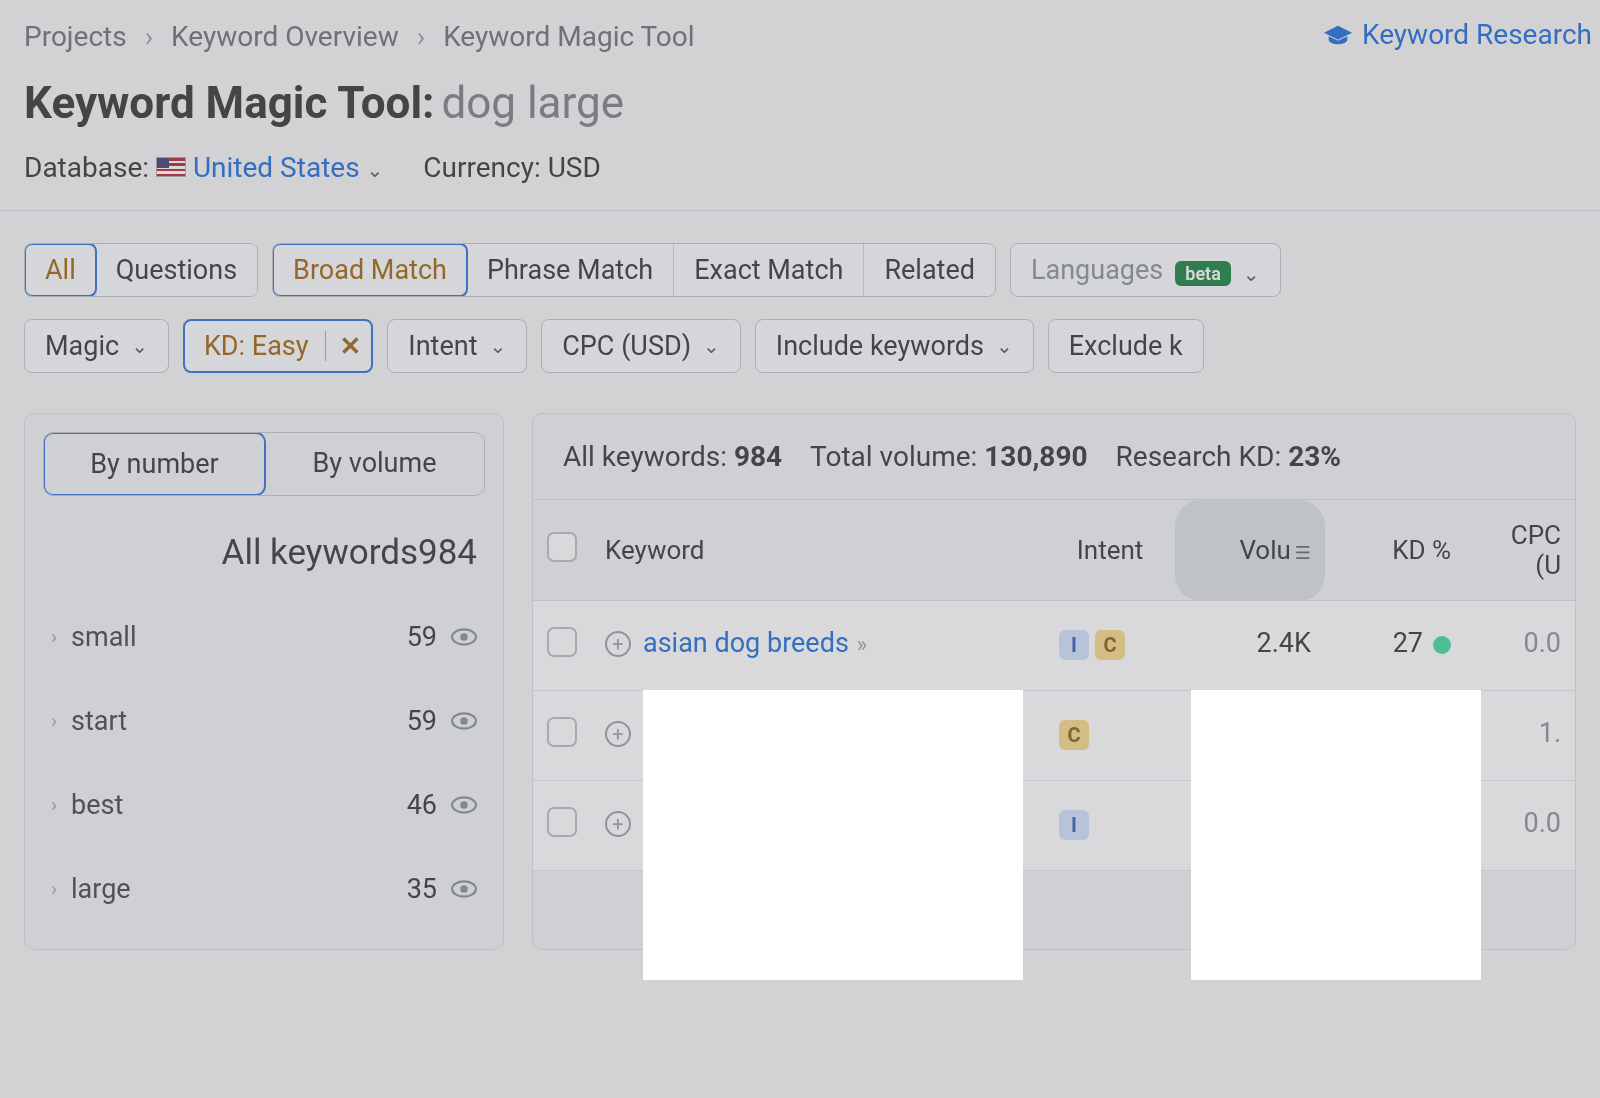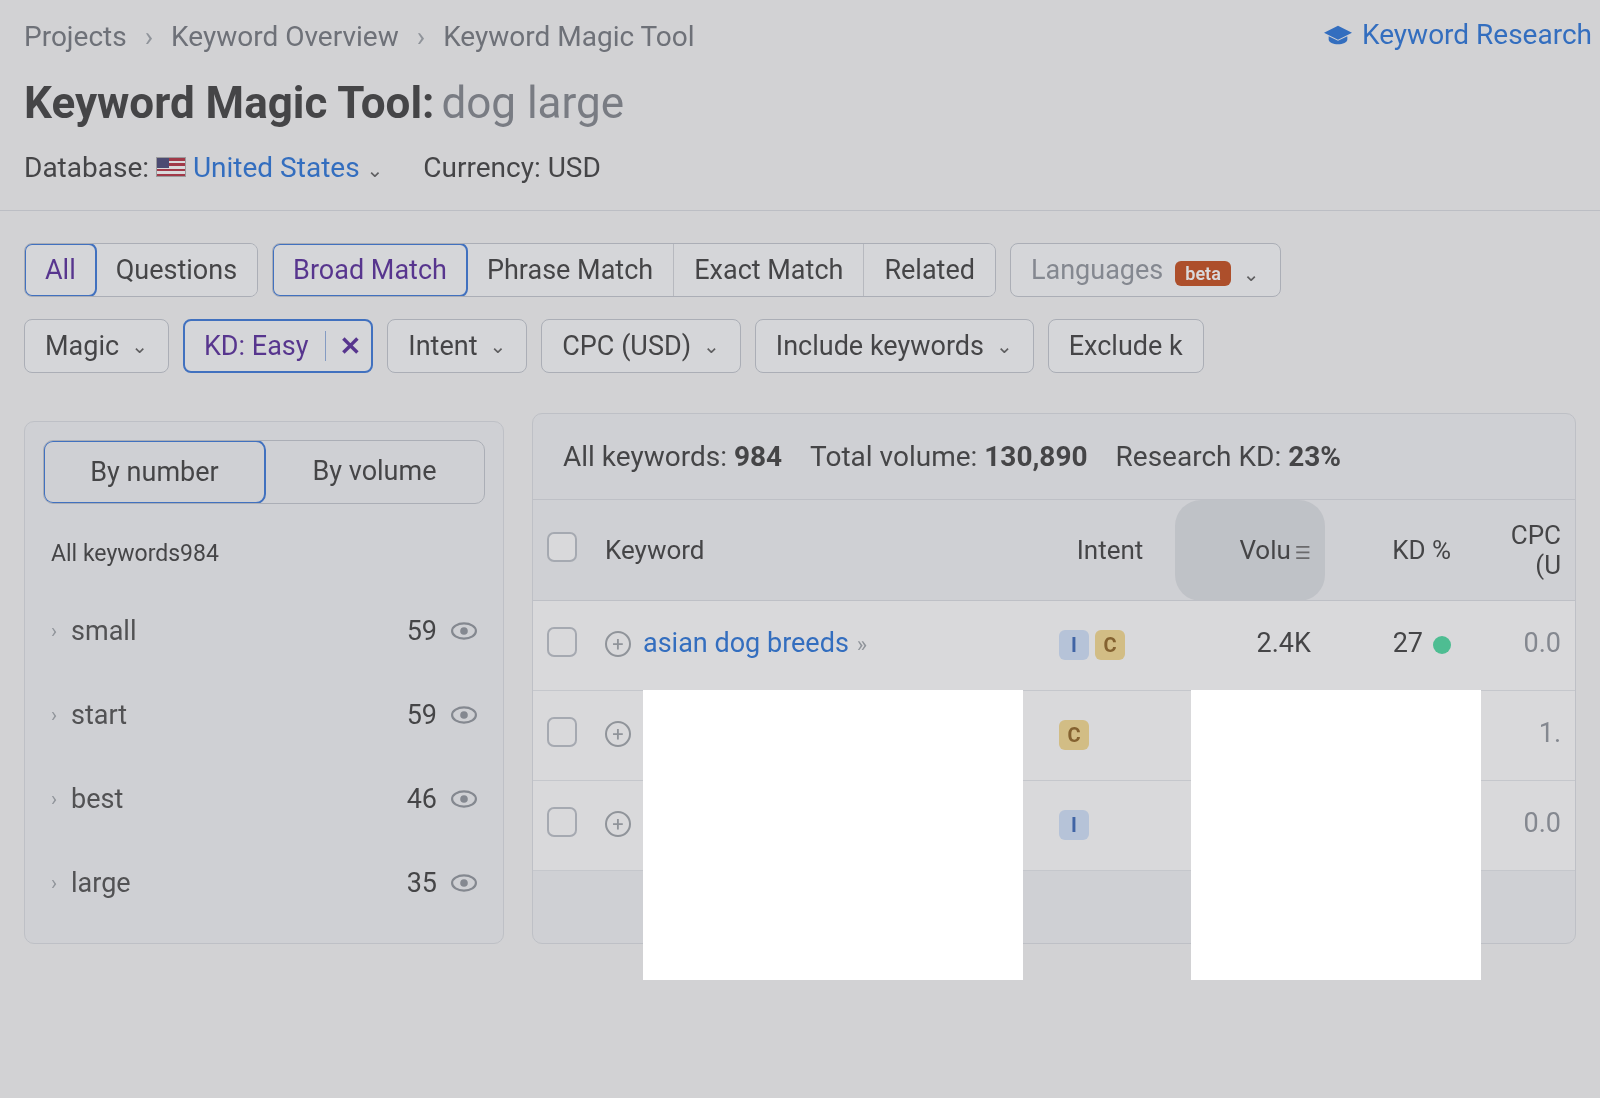--- a/index.html
+++ b/index.html
@@ -80,23 +80,23 @@
 .pill {
   border:1px solid #bfc4cc;
   background:#fafbfc;
   color:#333;
   padding: 10px 20px;
   border-radius:8px;
   font-size:27px;
   display:flex; align-items:center; gap:12px;
   white-space:nowrap;
 }
-.pill.active { border:2px solid #2d6fd8; color:#4c1d95; padding:9px 19px; }
+.pill.active { border:2px solid #2d6fd8; color:#a16207; padding:9px 19px; }
 .pill .beta {
-  background:#c2410c; color:#fff; font-size:18px;
+  background:#15803d; color:#fff; font-size:18px;
   border-radius:6px; padding:2px 10px; font-weight:600;
 }
 .pill .xbtn {
   border-left:1px solid #8aa9dd;
   margin-left:4px; padding-left:14px;
   font-weight:700; font-size:26px;
 }
 .chev { font-size:20px; color:#555; }
 
 .group {
@@ -113,33 +113,33 @@
   gap: 28px;
   padding: 18px 24px 0;
 }
 .panel {
   background:#f2f3f5;
   border:1px solid #dadde2;
   border-radius:10px;
 }
 
 
-.sidebar { padding: 18px; margin-top: 8px; }
+.sidebar { padding: 18px; }
 .toggle-pair {
   display:flex; border:1px solid #bfc4cc; border-radius:10px;
   overflow:hidden; margin-bottom:26px;
 }
 .toggle-pair div{
   flex:1; text-align:center; padding:14px 8px; font-size:27px; color:#333;
 }
 .toggle-pair div.active{
   border:2px solid #2d6fd8; border-radius:10px; margin:-1px; z-index:1;
 }
 .allkw-row {
-  display:flex; justify-content:flex-start; padding: 10px 8px 22px; font-size:23px;
+  display:flex; justify-content:flex-end; padding: 10px 8px 22px; font-size:35px;
 }
 .cat-row {
   display:flex; align-items:center; gap:14px;
   padding: 26px 8px; font-size:27px; color:#444;
 }
 .cat-row .count { margin-left:auto; color:#333; }
 .eye {
   width:26px; height:18px; color:#8a8f97;
 }
 .cat-chev { color:#9aa0a6; font-size:20px; }

